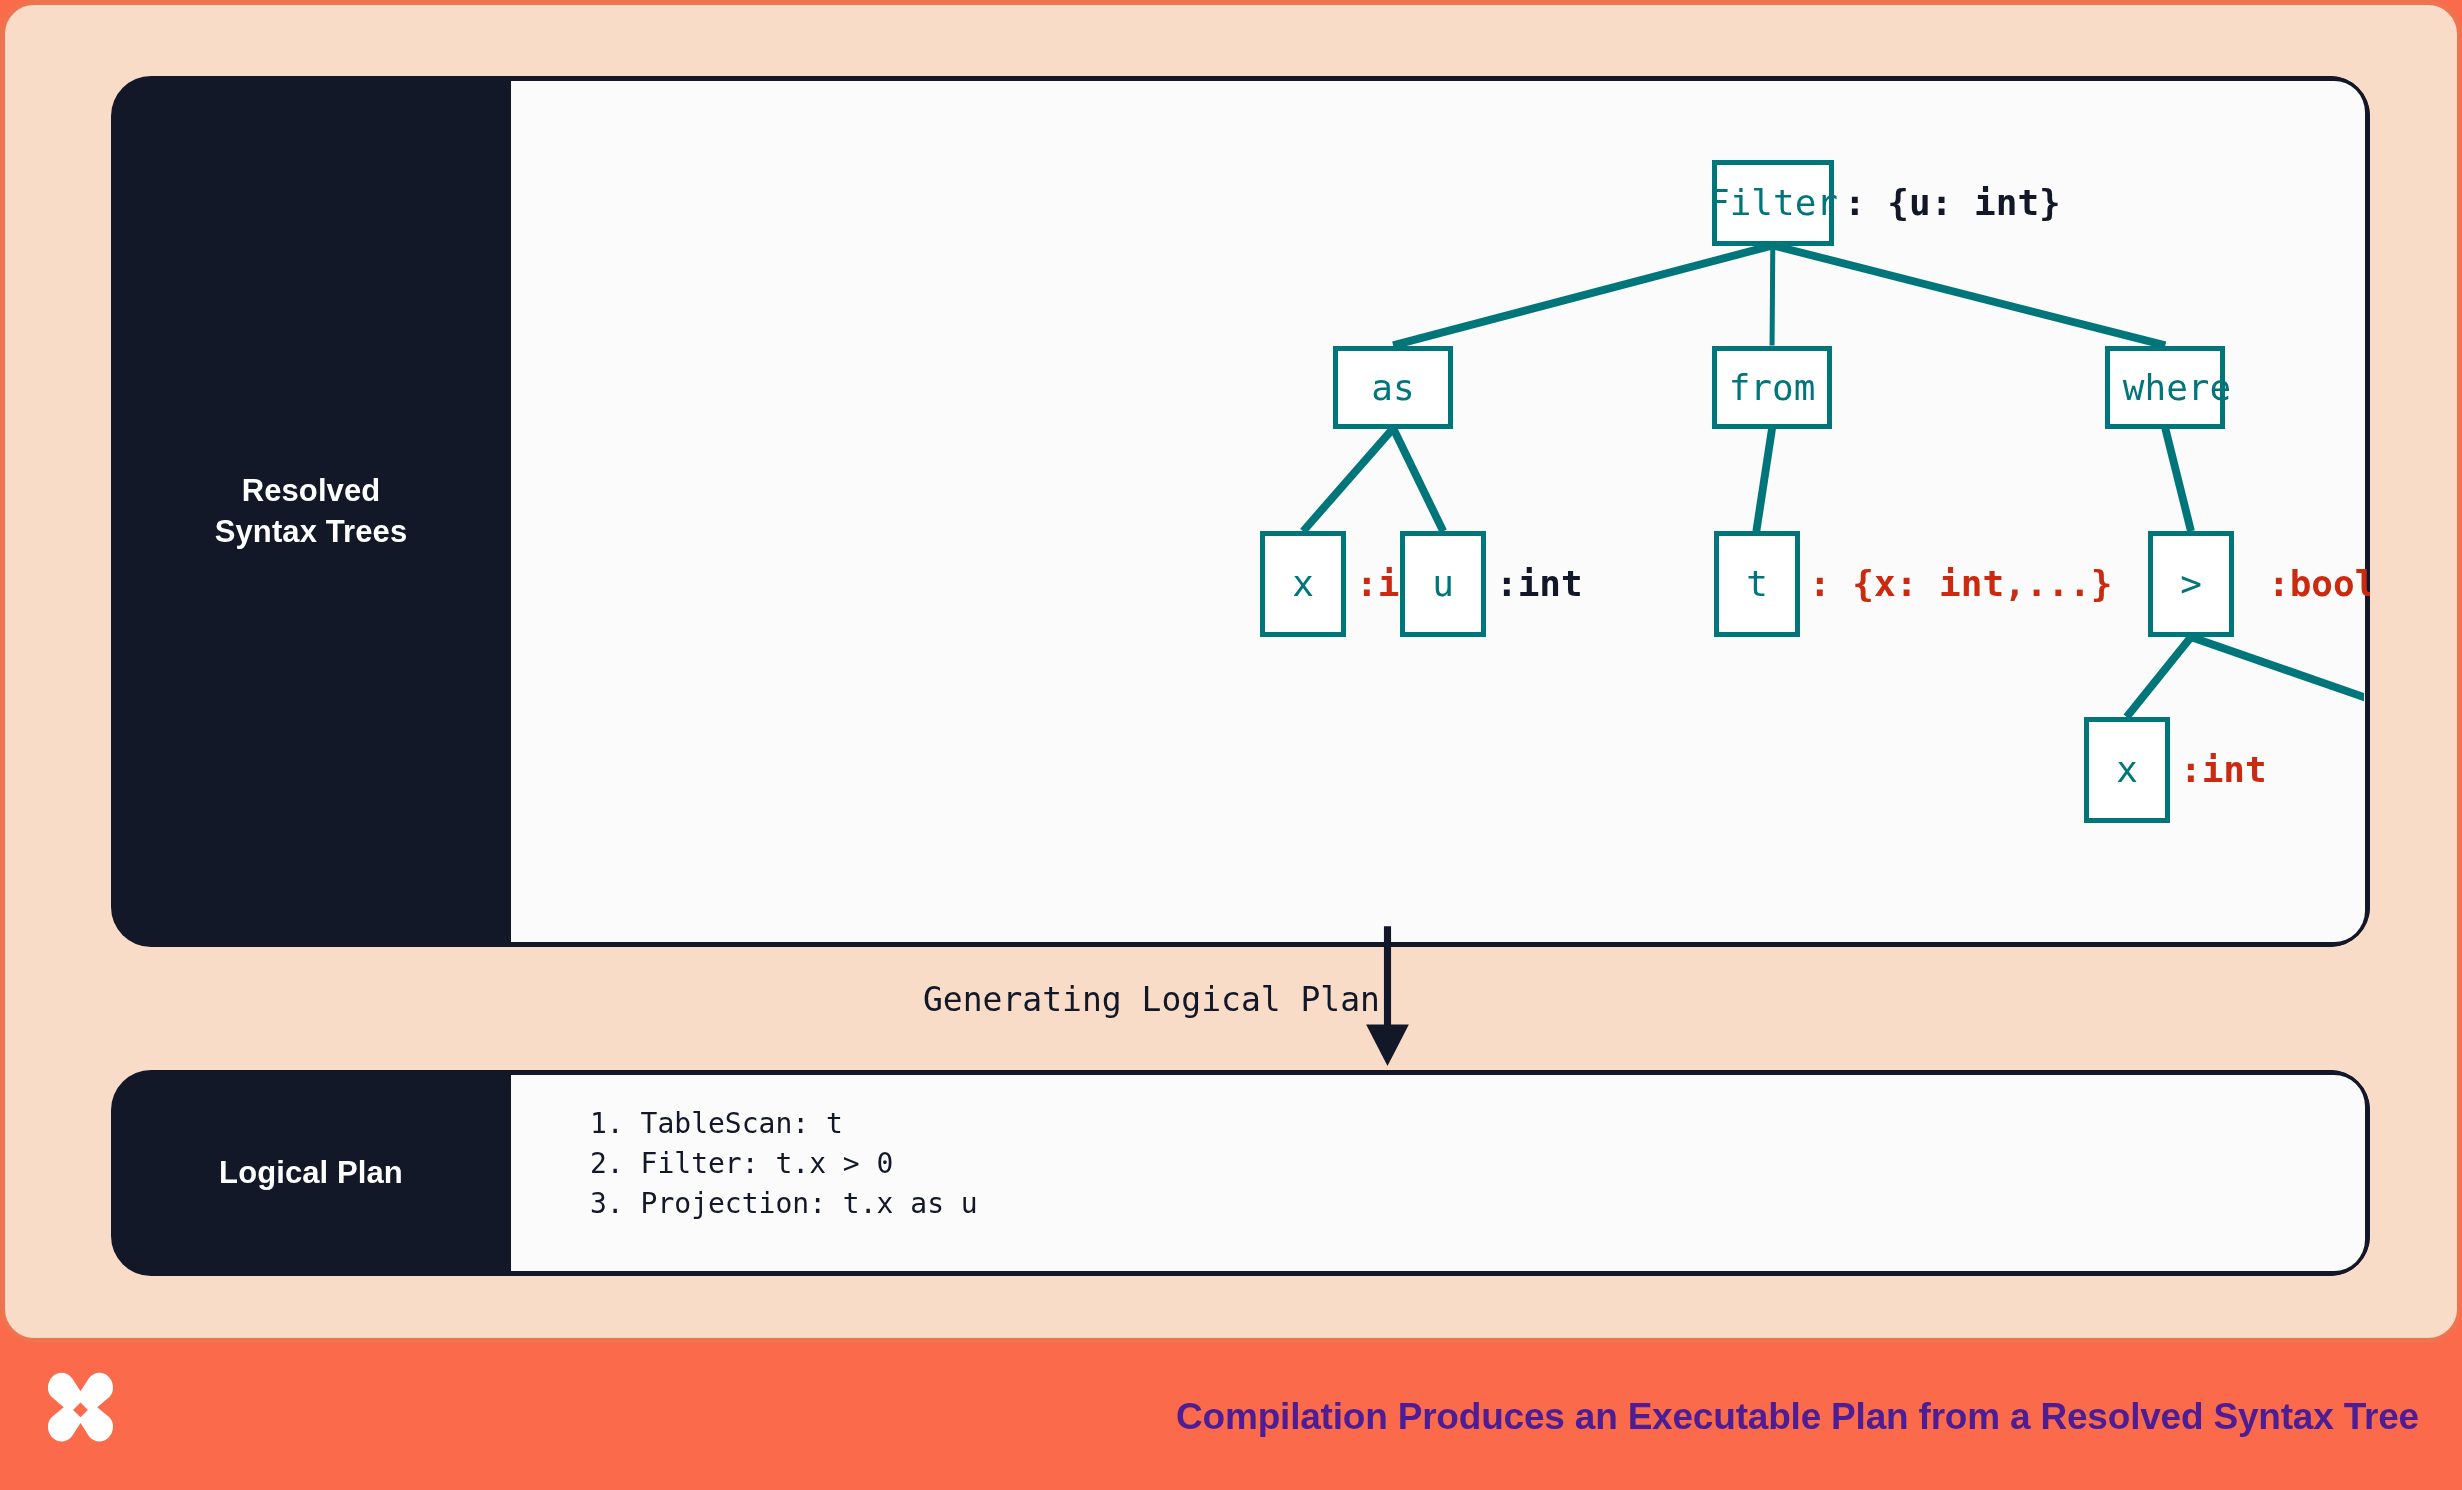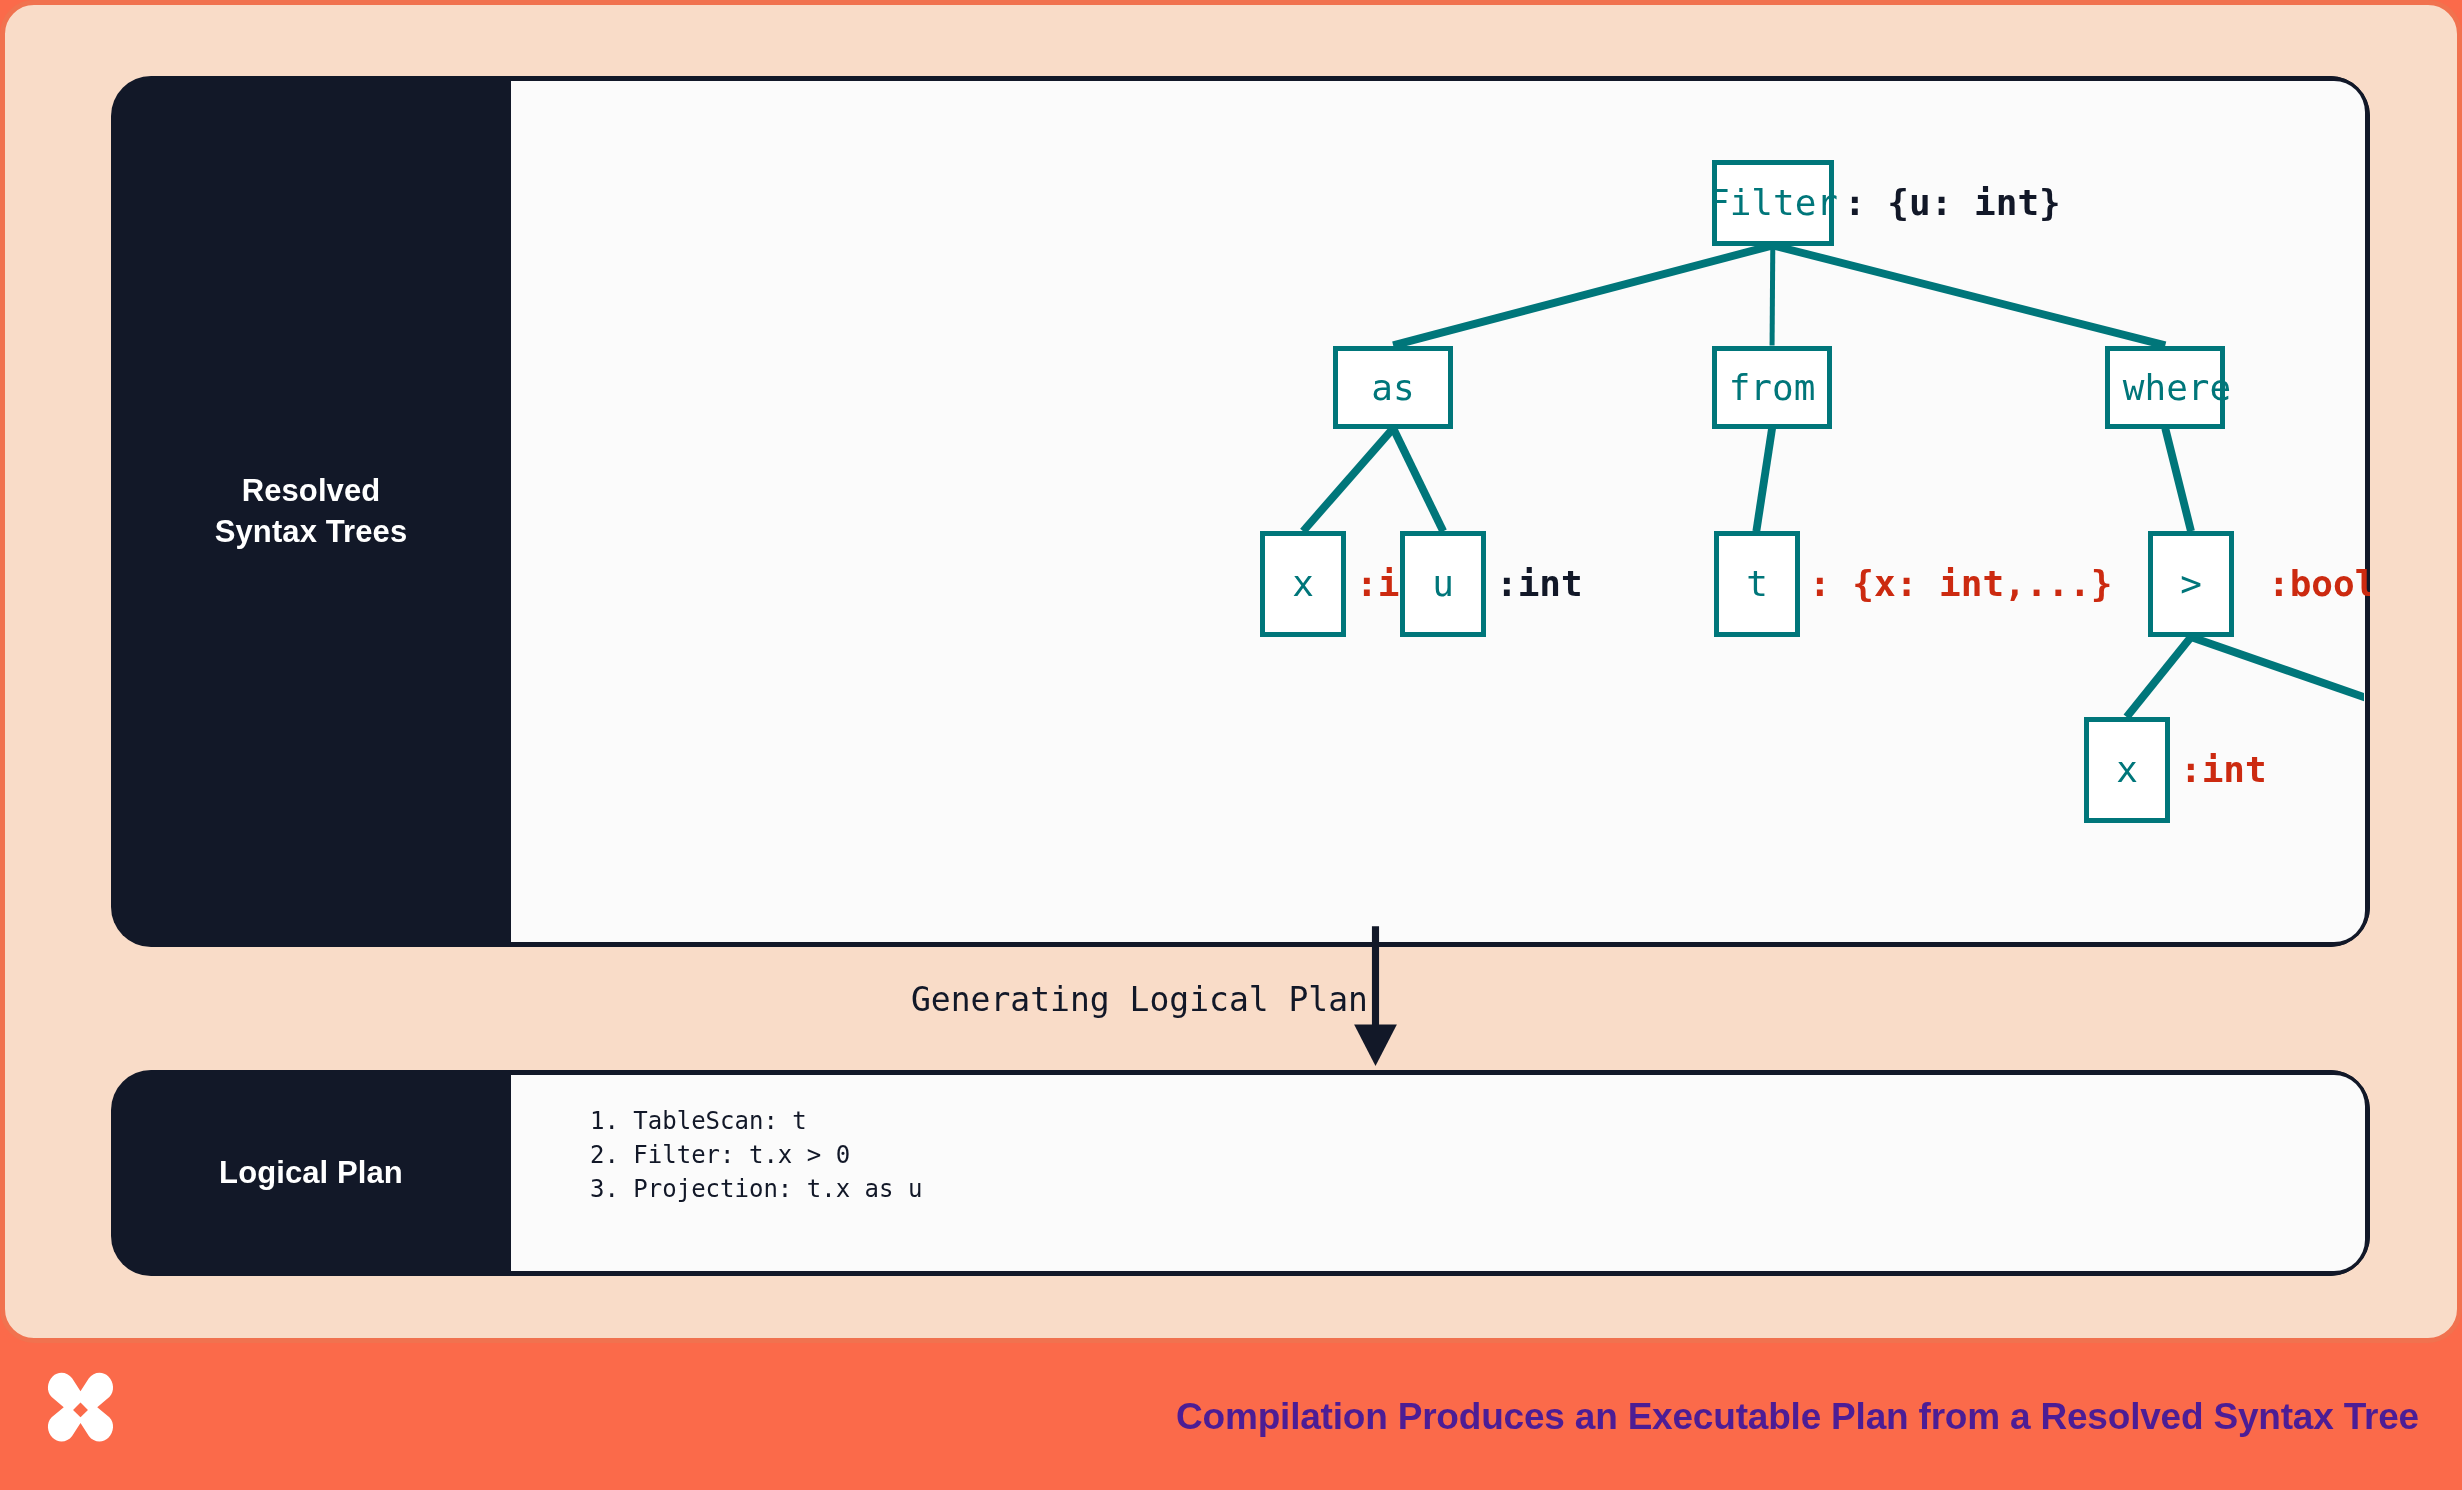--- a/index.html
+++ b/index.html
@@ -102,21 +102,21 @@
     font-weight: bold;
     white-space: nowrap;
     line-height: 1;
   }
   .annot.dark { color: #121828; }
   .annot.red  { color: #CC2A10; }
 
   
   #transition {
     position: absolute;
-    left: 98px; top: 942px;
+    left: 110px; top: 942px;
     width: 2259px; height: 122px;
   }
   #transition-label {
     position: absolute;
     left: 808px;
     top: 33px;
     font-family: "DejaVu Sans Mono", monospace;
     font-size: 33px;
     color: #121828;
     white-space: nowrap;
@@ -134,21 +134,21 @@
     left: 106px; top: 1065px;
     width: 2259px; height: 206px;
   }
   #plan-panel .panel-label {
     width: 400px;
     font-size: 31px;
   }
   .plan-list {
     padding: 29px 0 0 79px;
     font-family: "DejaVu Sans Mono", monospace;
-    font-size: 24px;
+    font-size: 28px;
     color: #121828;
     line-height: 1.42;
   }
   .plan-line { white-space: pre; }
 
   
   #footer {
     position: absolute;
     left: 0; top: 1343px;
     width: 2462px; height: 147px;

